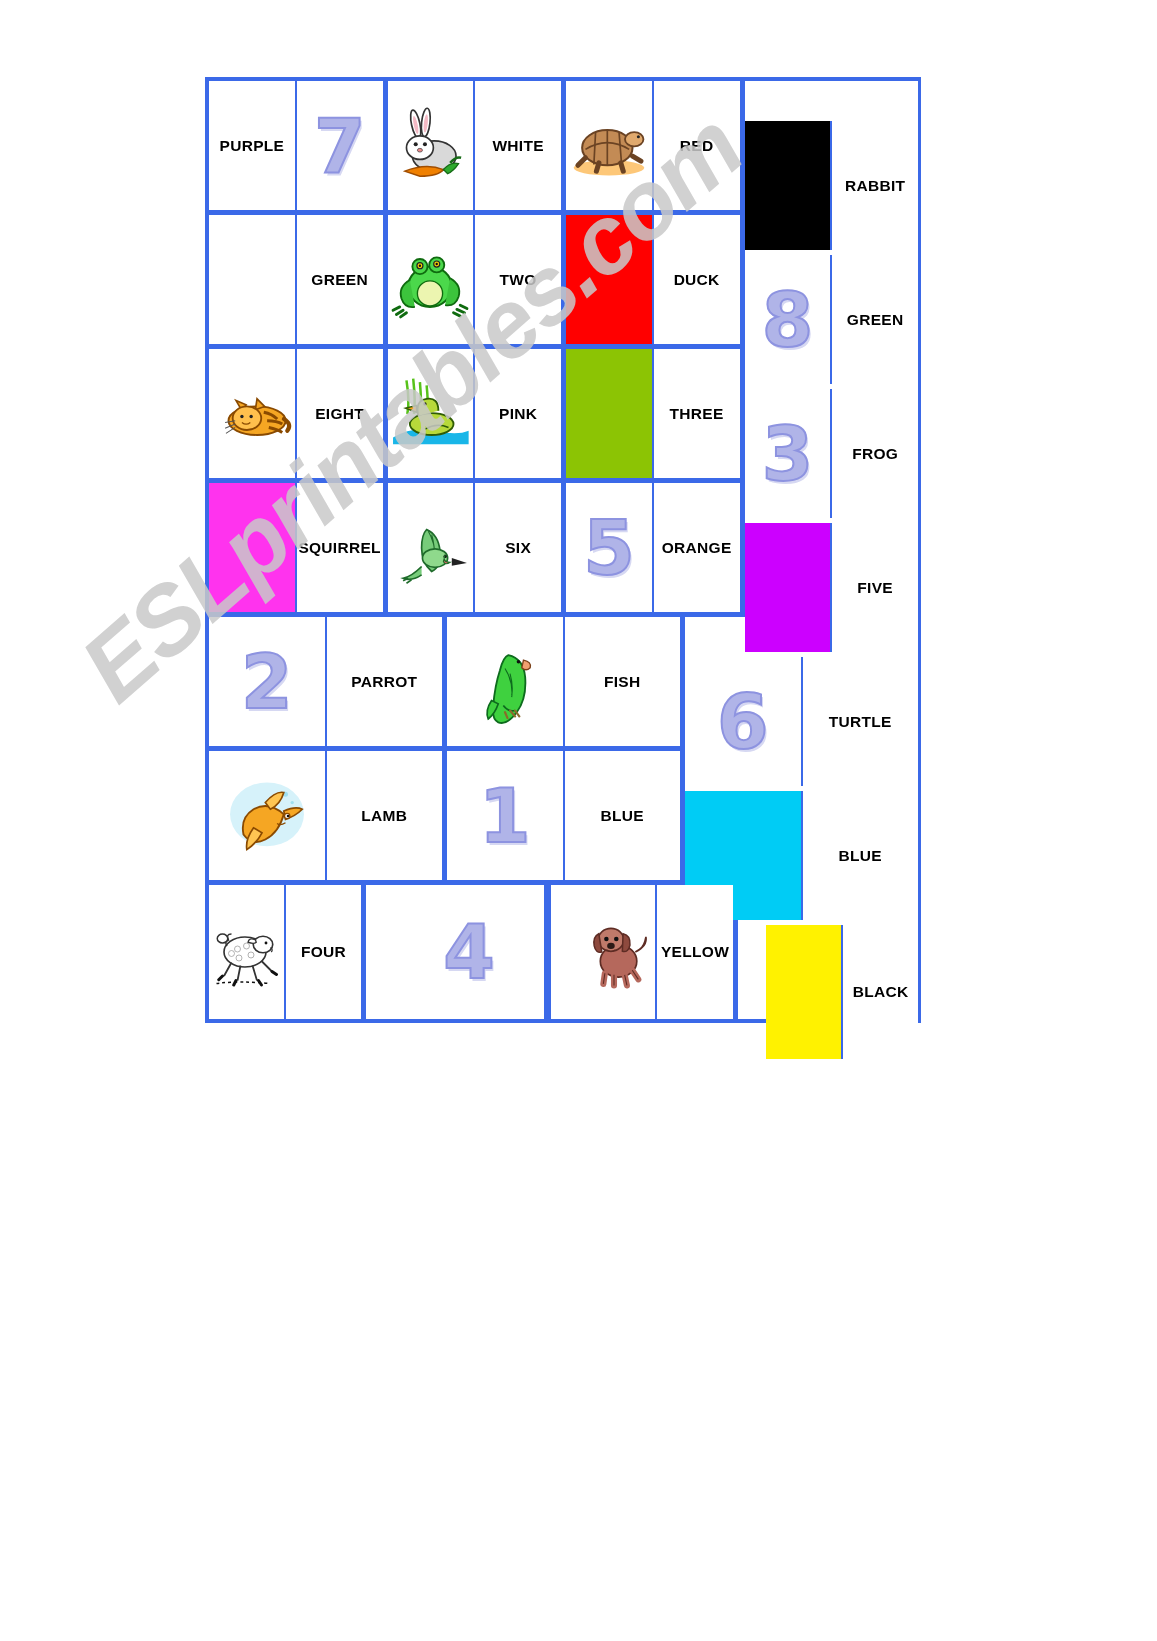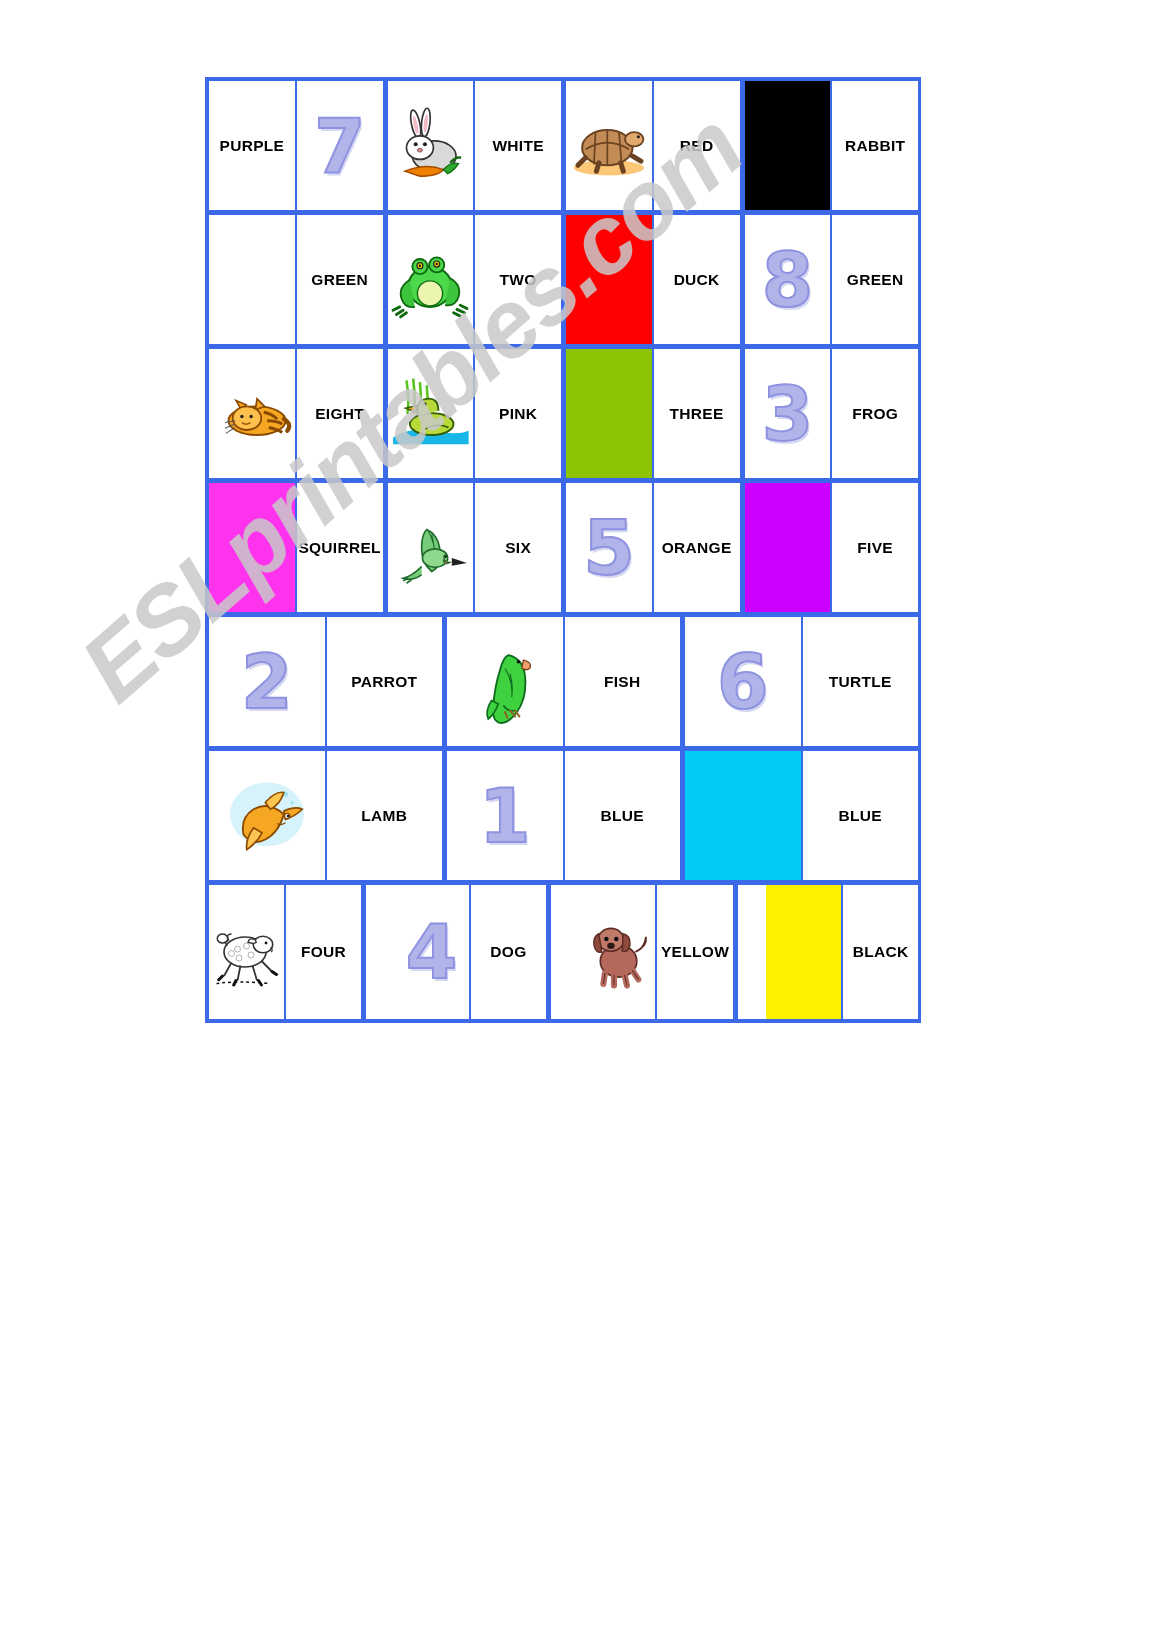--- a/index.html
+++ b/index.html
@@ -48,21 +48,21 @@
     border-bottom:5px solid #3b69e8;
   }
   .row:last-child{border-bottom:none;gap:28px;}
   .domino{
     display:flex;
     flex:1 1 0;
     height:100%;
     box-sizing:border-box;
     border-right:5px solid #3b69e8;
   }
-  .domino:last-child{border-right:none;}
+  .domino:last-child{border-right:none;margin-top:40px;}
   .cell{
     flex:1 1 0;
     height:100%;
     box-sizing:border-box;
     display:flex;
     align-items:center;
     justify-content:center;
     position:relative;
     overflow:hidden;
     background:#ffffff;
@@ -391,23 +391,20 @@
     </svg>
         </div>
         <div class="cell right">
           <span class="word">FOUR</span>
         </div>
       </div>
       <div class="domino">
         <div class="cell left">
           <span class="numglyph">4</span>
         </div>
-        <div class="cell right">
-          <span class="word">DOG</span>
-        </div>
       </div>
       <div class="domino">
         <div class="cell left">
     <svg class="pic" viewBox="0 0 100 100">
       <ellipse cx="52" cy="62" rx="24" ry="21" fill="#b5685c" stroke="#5e2c24" stroke-width="2.2"></ellipse>
       <ellipse cx="42" cy="34" rx="17" ry="15" fill="#c07a6a" stroke="#5e2c24" stroke-width="2.2"></ellipse>
       <path d="M26 26 q-8 4 -6 16 q2 10 10 8 z" fill="#8e4a3e" stroke="#5e2c24" stroke-width="2"></path>
       <path d="M58 26 q10 2 9 15 q-2 10 -10 8 z" fill="#8e4a3e" stroke="#5e2c24" stroke-width="2"></path>
       <circle cx="36" cy="33" r="3" fill="#111"></circle>
             <circle cx="49" cy="33" r="3" fill="#111"></circle>

